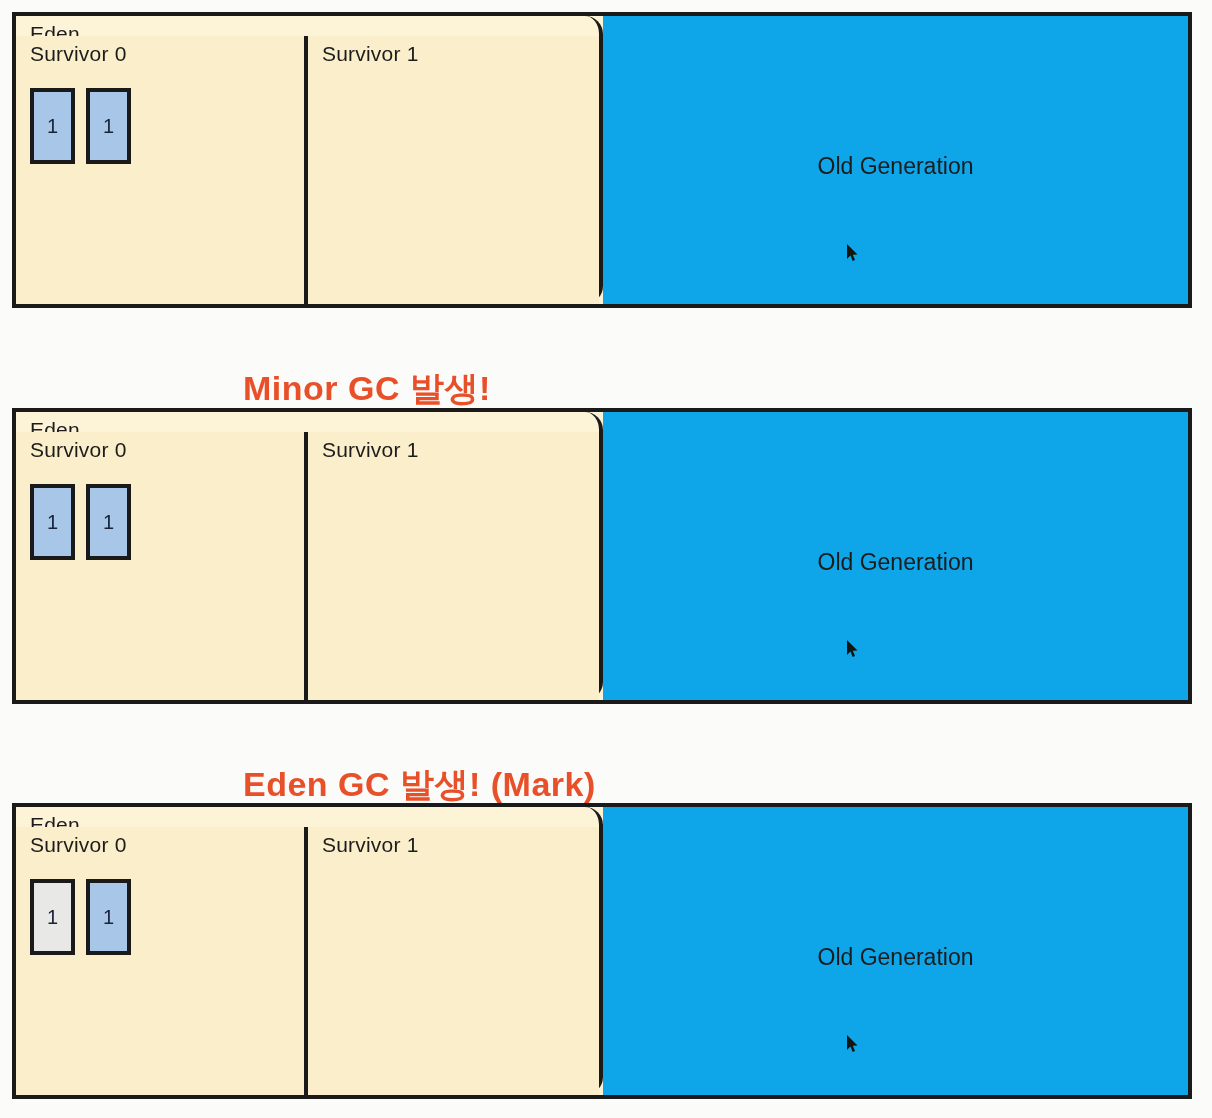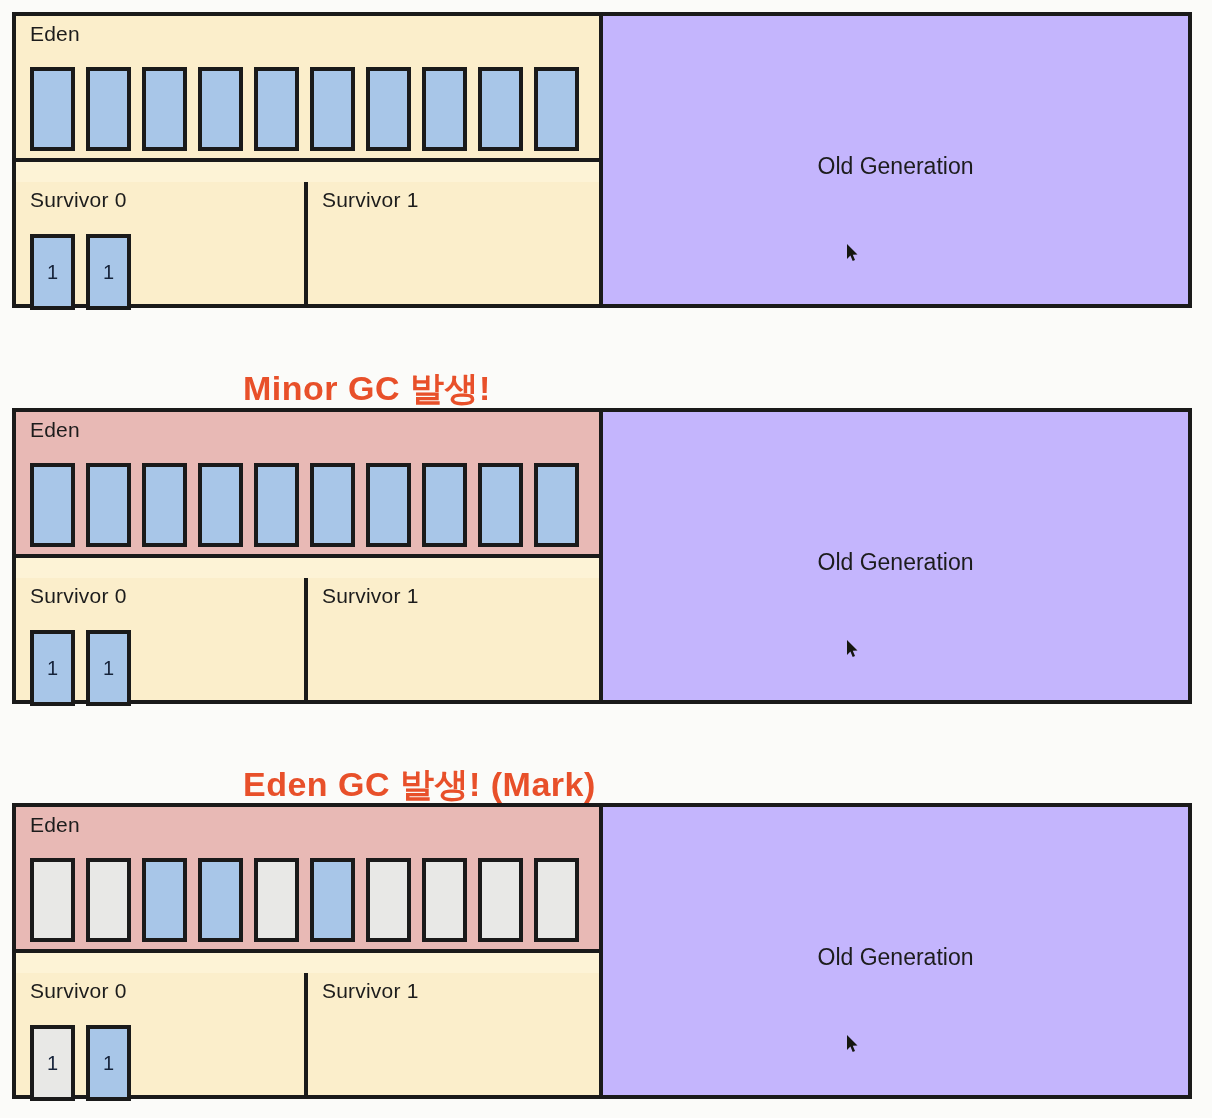--- a/index.html
+++ b/index.html
@@ -13,22 +13,23 @@
   
   .heap{
     position:absolute;
     border:4px solid #1a1a1a;
     box-sizing:border-box;
     display:flex;
     background:#fdf3d6;
   }
   .young{
     box-sizing:border-box;
-    display:flex;flex-direction:column;
+    display:flex;
     border-right:4px solid #1a1a1a;
+    border-radius:18px;
   }
   .eden{
     box-sizing:border-box;
     position:relative;
     border-bottom:4px solid #1a1a1a;
     background:#fbeecb;
   }
   .eden.gc{ background:#e8b9b5; }
 
   .zone-label{
@@ -65,21 +66,21 @@
     position:relative;
     box-sizing:border-box;
     background:#fbeecb;
     margin-top:20px;
   }
   .surv.s0{ border-right:4px solid #1a1a1a; }
 
   .old{
     position:relative;
     flex:1;
-    background:#c4b5fd;
+    background:#0ea5e9;
     box-sizing:border-box;
     display:flex;align-items:center;justify-content:center;padding-left:36px;
   }
   .old-label{
     position:absolute;
     left:0;right:0;
     text-align:center;
     font-size:23px;
     color:#1c1c1c;
   }

